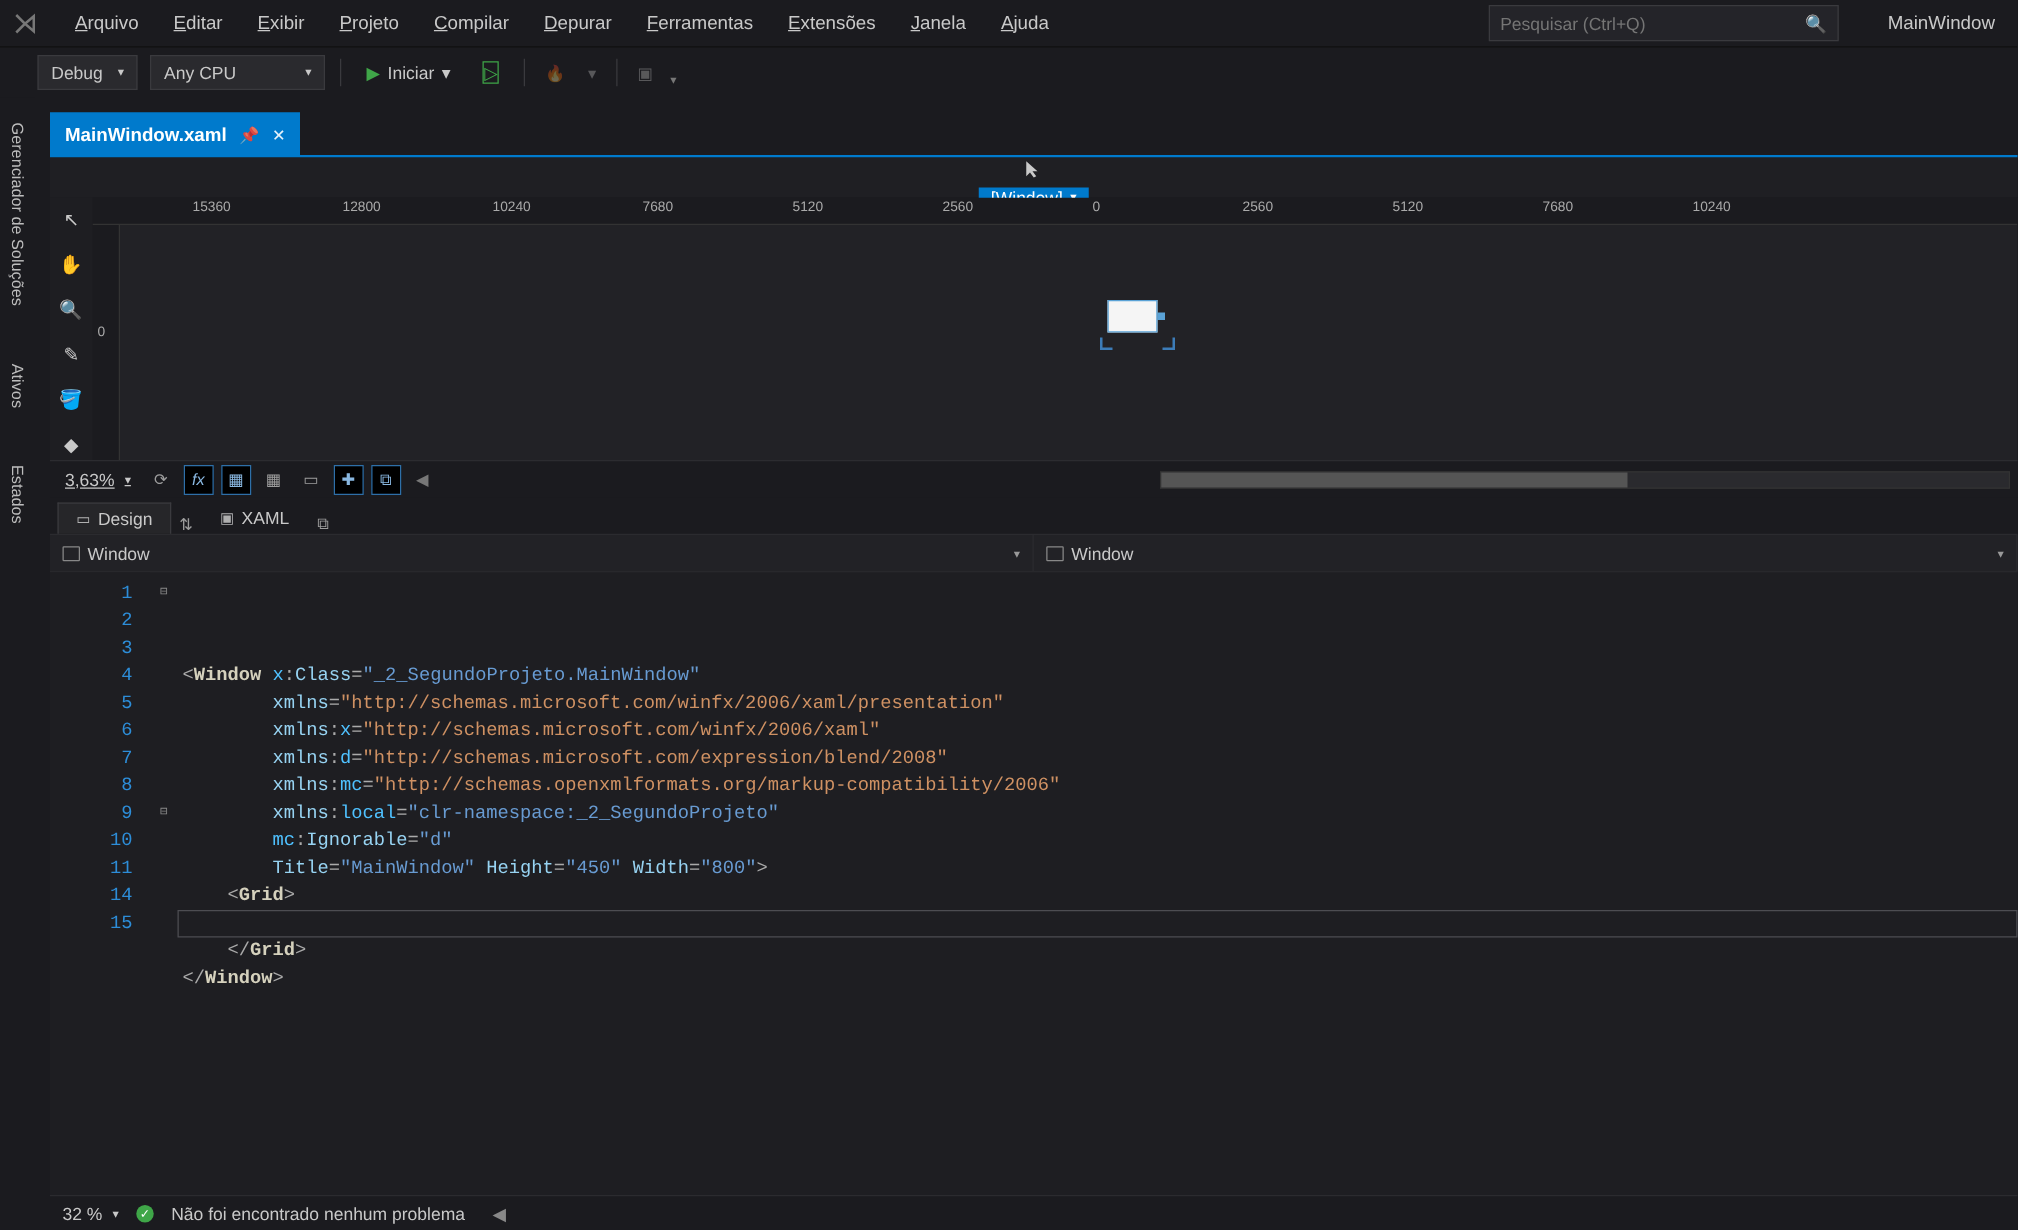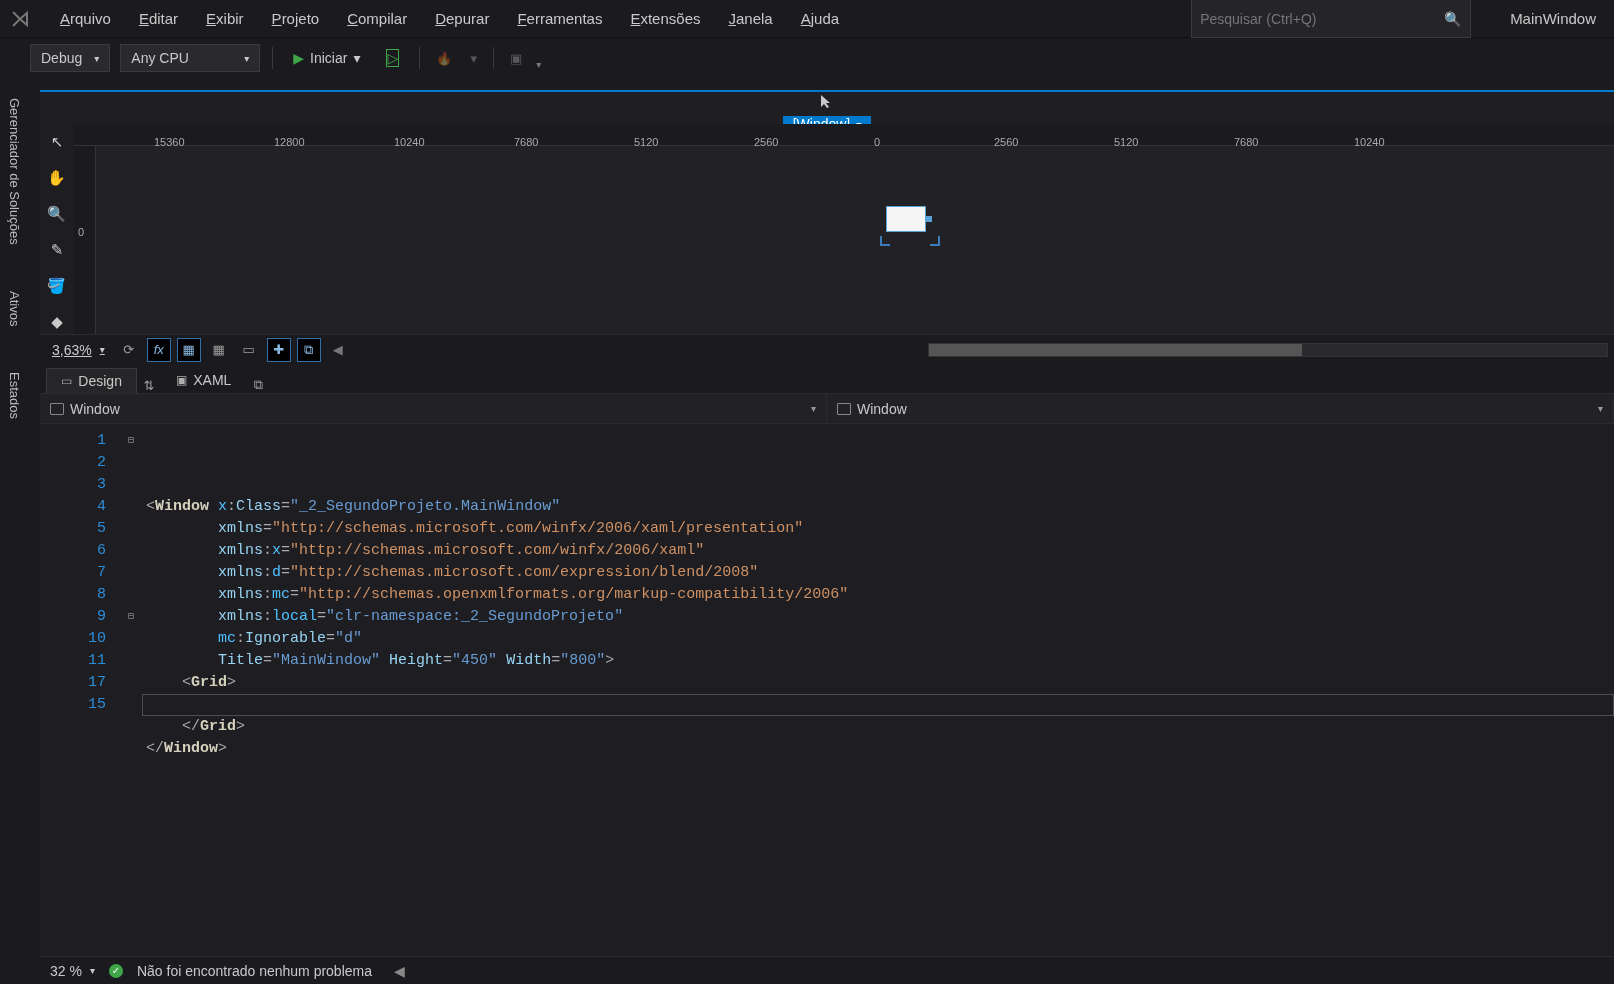--- a/index.html
+++ b/index.html
@@ -32,21 +32,21 @@
   cursor:default;
   font-size:15px;
 }
 .menubar .menu-item .ul { text-decoration:underline; }
 .menubar .search-box {
   margin-left:auto;
   display:flex;
   align-items:center;
   background:#242429;
   border:1px solid #3a3a3e;
-  height:39px;
+  height:29px;
   width:280px;
   padding:0 8px;
   color:#8c8c8c;
   position:relative;
 }
 .menubar .search-box input {
   background:transparent;
   border:none;
   outline:none;
   color:#c9c9c9;
@@ -196,21 +196,20 @@
   height:22px;
   background:#1b1b1f;
   border-bottom:1px solid #333;
   position:relative;
   font-size:11px;
   color:#aaa;
 }
 .ruler-h span {
   position:absolute;
   top:2px;
-  margin-top:10px;
 }
 .ruler-v {
   position:absolute;
   left:0; top:22px; bottom:0;
   width:22px;
   background:#1b1b1f;
   border-right:1px solid #333;
   font-size:11px;
   color:#aaa;
 }
@@ -452,20 +451,27 @@
   <span style="font-size:10px;color:#777;align-self:flex-end;margin-bottom:4px">▾</span>
 </div>
 
 <div class="left-vertical">
   <div class="tab">Gerenciador de Soluções</div>
   <div class="tab">Ativos</div>
   <div class="tab">Estados</div>
 </div>
 
 <div class="doc-frame">
+  <div class="tabstrip">
+    <div class="tab">
+      <span style="font-weight:600">MainWindow.xaml</span>
+      <span class="pin">📌</span>
+      <span class="close">✕</span>
+    </div>
+  </div>
 
   <div class="designer-area">
     <div class="designer-toprow">
       <div class="ptr-box">
         <svg width="16" height="16" viewBox="0 0 16 16">
             <path d="M2 2 L2 14 L5 11 L8 15 L10 14 L7 10 L11 10 Z" fill="#c9c9c9"></path>
           </svg>
       </div>
       <div class="window-dd">
         <span>[Window]</span>
@@ -561,21 +567,21 @@
         <div>2</div>
         <div>3</div>
         <div>4</div>
         <div>5</div>
         <div>6</div>
         <div>7</div>
         <div>8</div>
         <div>9</div>
         <div>10</div>
         <div>11</div>
-        <div>17</div>
+        <div>14</div>
         <div>15</div>
       </div>
     <div class="fold-col" id="foldcol">
         <div style="color: rgb(136, 136, 136);">⊟</div>
         <div></div>
         <div></div>
         <div></div>
         <div></div>
         <div></div>
         <div></div>

